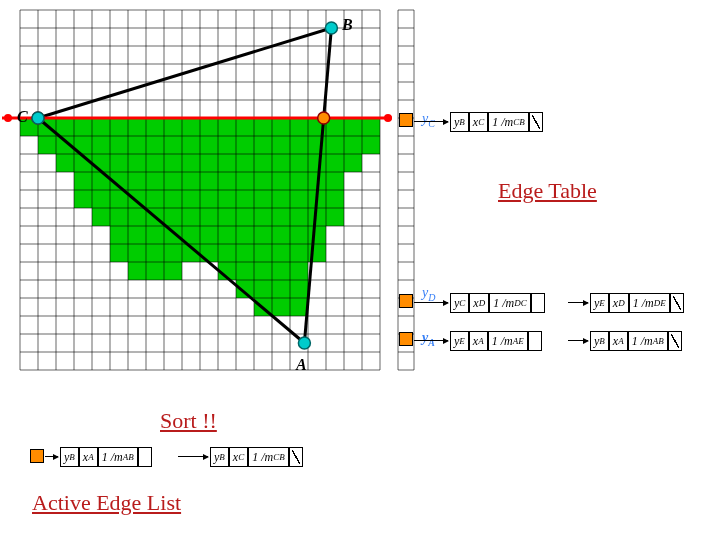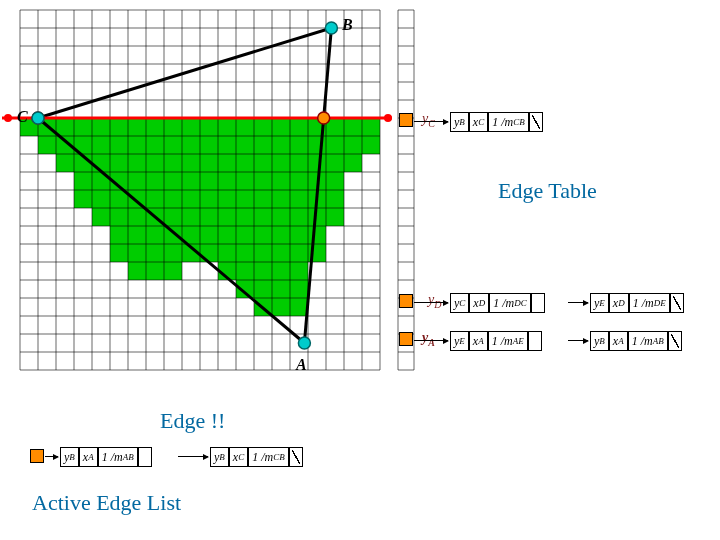--- a/index.html
+++ b/index.html
@@ -13,34 +13,35 @@
     overflow: hidden;
   }
   .canvas {
     position: absolute;
     left: 0;
     top: 0;
   }
   .label-text {
     position: absolute;
     font-size: 22px;
-    color: #0369a1;
+    color: #b91c1c;
+    text-decoration: underline;
   }
   .vertex-label {
     position: absolute;
     font-style: italic;
     font-weight: bold;
     font-size: 16px;
     color: #000;
   }
   .y-label {
     position: absolute;
     font-size: 14px;
     font-style: italic;
-    color: #7f1d1d;
+    color: #3b82f6;
   }
   .y-label sub { font-size: 10px; font-style: italic; }
   .node {
     position: absolute;
     display: flex;
     align-items: stretch;
     height: 20px;
     box-sizing: border-box;
   }
   .node .cell {
@@ -320,34 +321,34 @@
       <circle cx="38" cy="118" r="6" fill="#00cccc" stroke="#006666" stroke-width="1.5"></circle>
       <circle cx="304.40000000000003" cy="343" r="6" fill="#00cccc" stroke="#006666" stroke-width="1.5"></circle>
     </g>
 </svg>
 
 <div class="vertex-label" style="left:342px;top:16px;"><span>B</span></div>
 <div class="vertex-label" style="left:17px;top:108px;"><span>C</span></div>
 <div class="vertex-label" style="left:296px;top:356px;"><span>A</span></div>
 
 <div class="label-text" style="left:498px; top:178px;">Edge Table</div>
-<div class="label-text" style="left:160px; top:408px;">Edge !!</div>
+<div class="label-text" style="left:160px; top:408px;">Sort !!</div>
 <div class="label-text" style="left:32px; top:490px;">Active Edge List</div>
 
 <div id="et-container">
     <div class="y-label" style="left: 422px; top: 111px;">y<sub>C</sub></div>
     <div class="orange-box" style="left: 399px; top: 113px;"></div>
     <div class="arrow-h" style="left: 414px; top: 121px; width: 34px;"></div>
     <div class="node" style="left: 450px; top: 112px;">
       <div class="cell">y<sub>B</sub></div>
       <div class="cell">x<sub>C</sub></div>
       <div class="cell">1 / <i>m</i><sub>CB</sub></div>
       <div class="cell slash"></div>
     </div>
-    <div class="y-label" style="left: 422px; top: 292px; margin-left: 6px;">y<sub>D</sub></div>
+    <div class="y-label" style="left: 422px; top: 285px;">y<sub>D</sub></div>
     <div class="orange-box" style="left: 399px; top: 294px;"></div>
     <div class="arrow-h" style="left: 414px; top: 302px; width: 34px;"></div>
     <div class="node" style="left: 450px; top: 293px;">
       <div class="cell">y<sub>C</sub></div>
       <div class="cell">x<sub>D</sub></div>
       <div class="cell">1 / <i>m</i><sub>DC</sub></div>
       <div class="cell" style="width: 14px;"></div>
     </div>
     <div class="arrow-h" style="left: 568px; top: 302px; width: 20px;"></div>
     <div class="node" style="left: 590px; top: 293px;">

